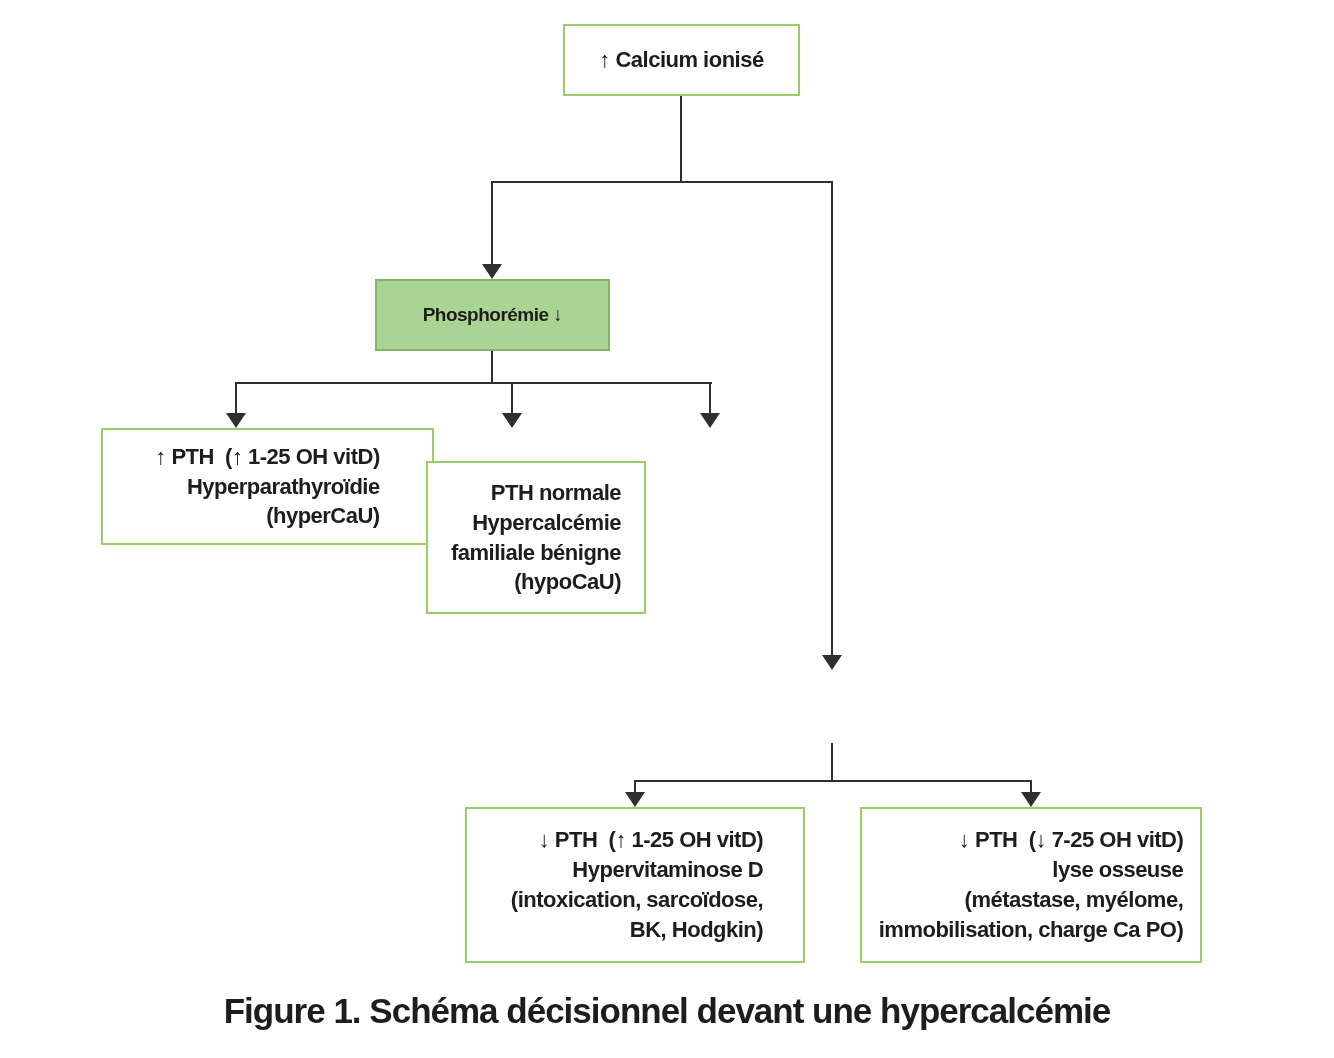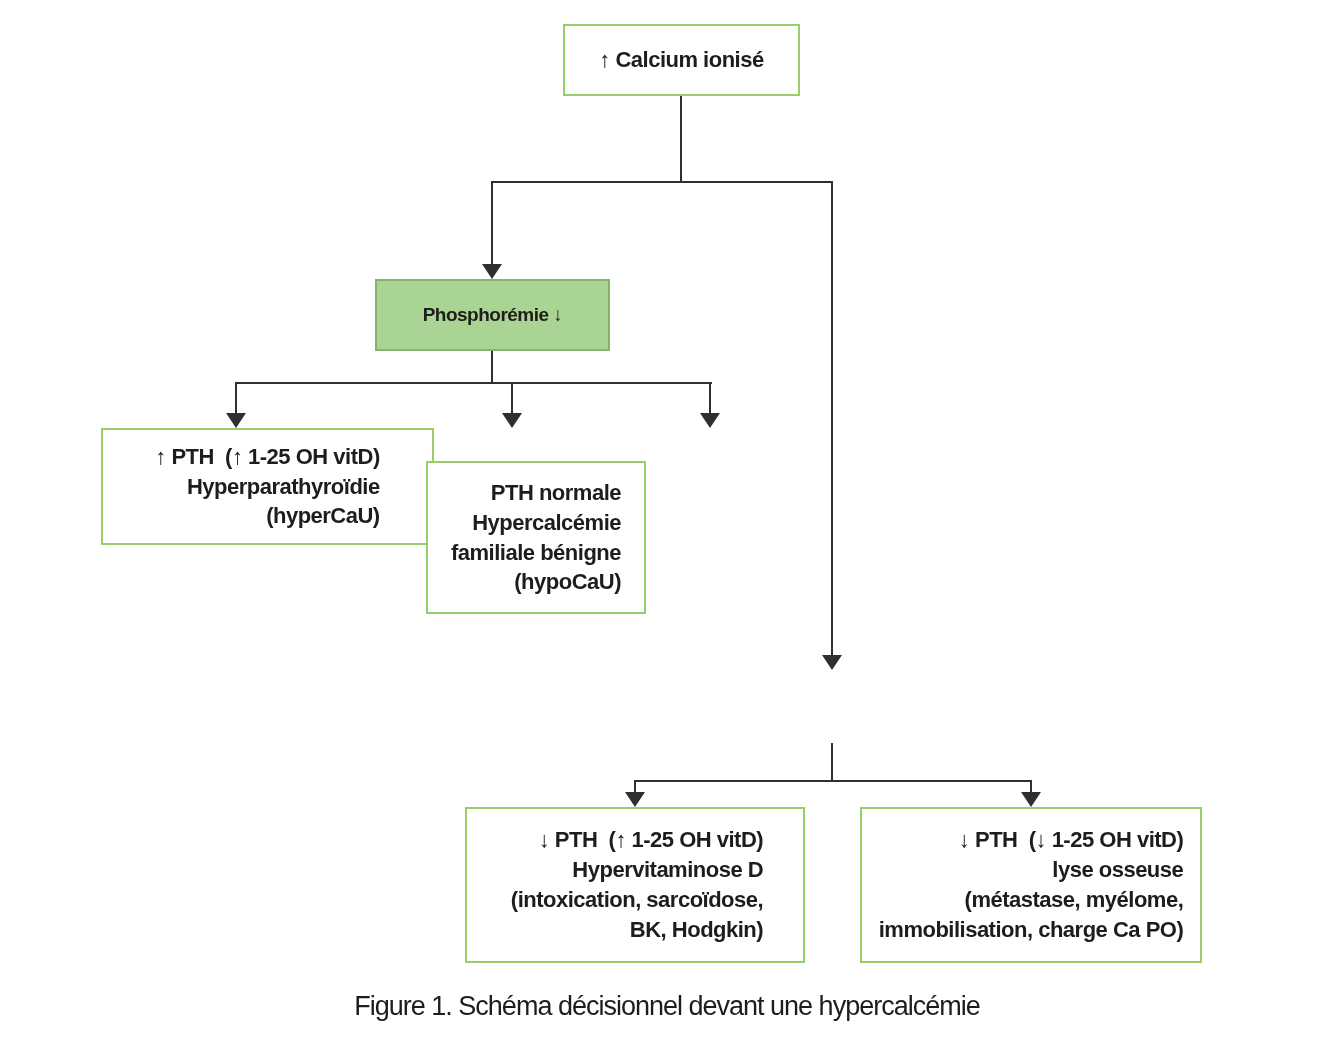--- a/index.html
+++ b/index.html
@@ -54,22 +54,22 @@
     border-left: 10px solid transparent;
     border-right: 10px solid transparent;
     border-top: 15px solid var(--line);
   }
   .caption {
     position: absolute;
     left: 0;
     top: 991px;
     width: 1334px;
     text-align: center;
-    font-weight: 400;
-    font-size: 27px;
+    font-weight: 700;
+    font-size: 35px;
     letter-spacing: -1px;
     color: var(--text);
   }
 
   
   .n-root            { left: 563px; top: 24px;  width: 237px; height: 72px; }
   .n-phospho-low     { left: 375px; top: 279px; width: 235px; height: 72px; }
   .n-pth-high        { left: 101px; top: 428px; width: 333px; height: 117px; }
   .n-pth-normal      { left: 426px; top: 428px; width: 220px; height: 153px; margin-top: 33px; }
   .n-pth-low-pthrp   { left: 648px; top: 428px; width: 124px; height: 117px; }
@@ -111,21 +111,21 @@
 Hyperparathyroïdie
 (hyperCaU)</div>
   <div class="node outline n-pth-normal">PTH normale
 Hypercalcémie
 familiale bénigne
 (hypoCaU)</div>
   <div class="node outline n-hypervitaminose">↓ PTH  (↑ 1-25 OH vitD)
 Hypervitaminose D
 (intoxication, sarcoïdose,
 BK, Hodgkin)</div>
-  <div class="node outline n-lyse-osseuse">↓ PTH  (↓ 1-25 OH vitD)
+  <div class="node outline n-lyse-osseuse">↓ PTH  (↓ 7-25 OH vitD)
 lyse osseuse
 (métastase, myélome,
 immobilisation, charge Ca PO)</div>
 
   <div class="line l-v1"></div>
   <div class="line l-h1"></div>
   <div class="line l-v2"></div>
   <div class="arrowhead a-v2"></div>
   <div class="line l-v3"></div>
   <div class="arrowhead a-v3"></div>

